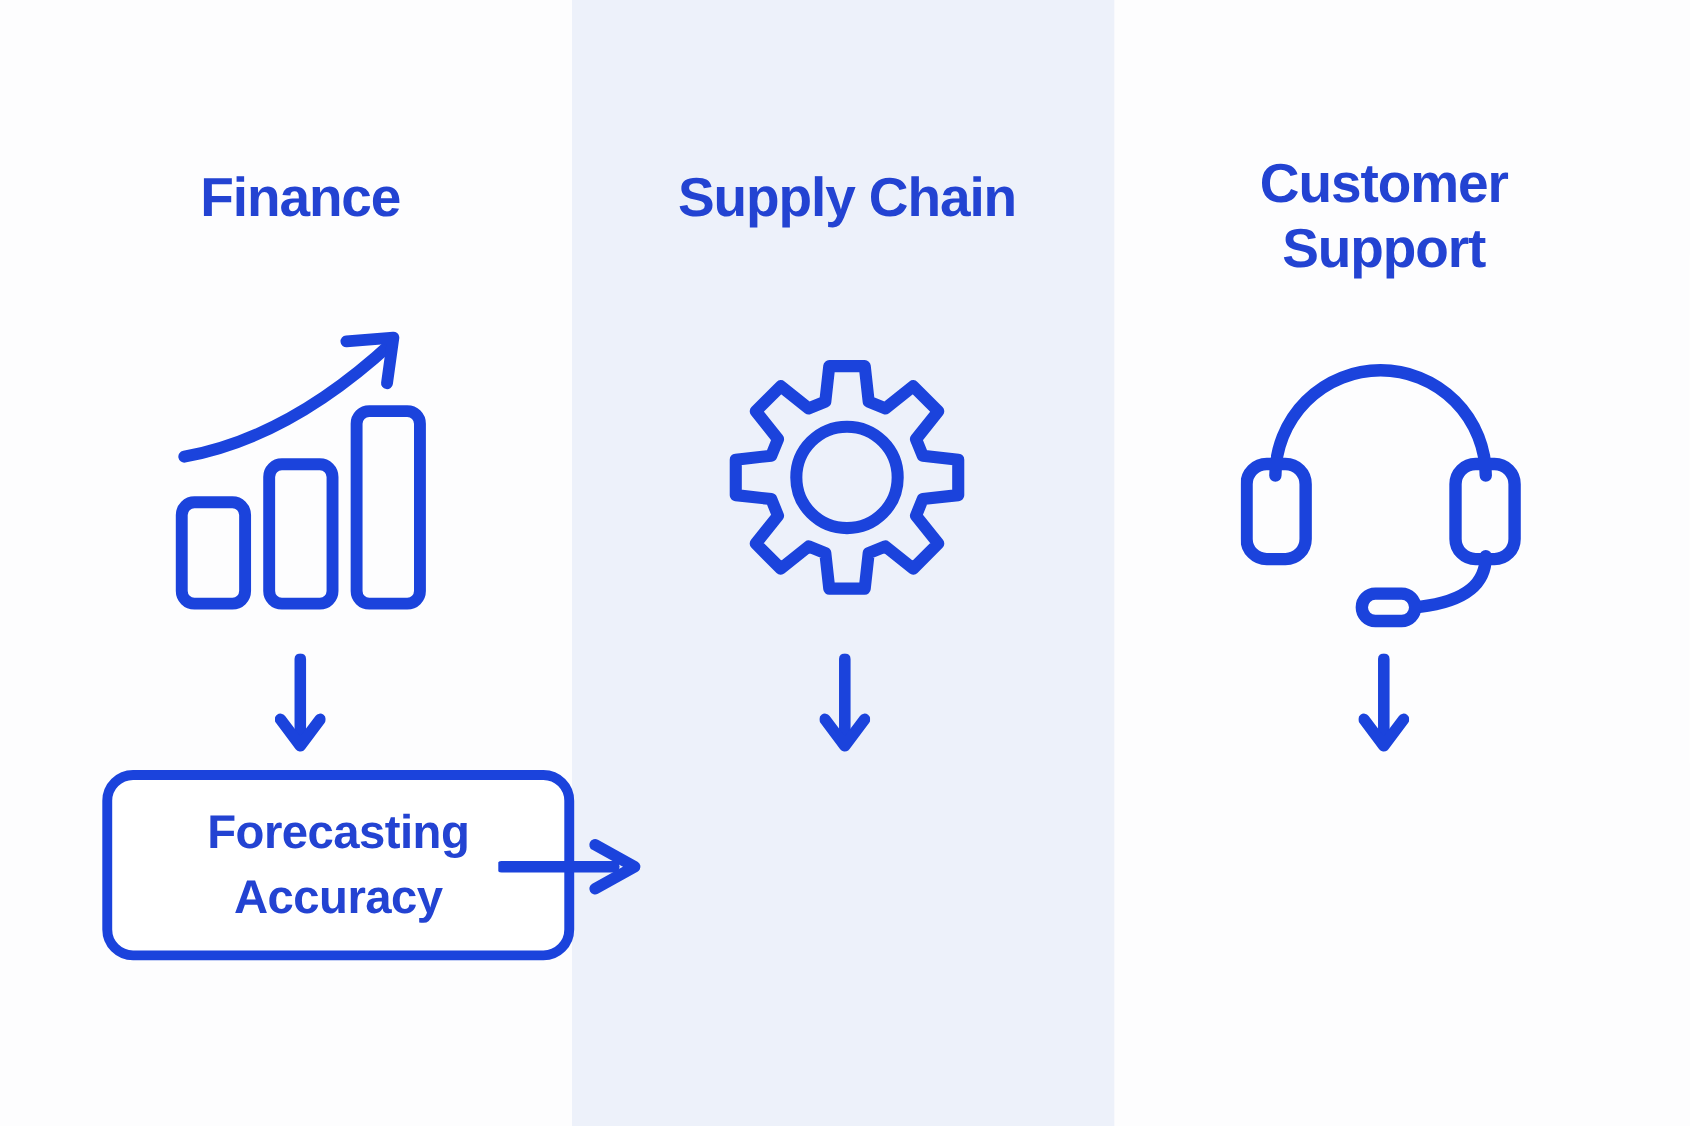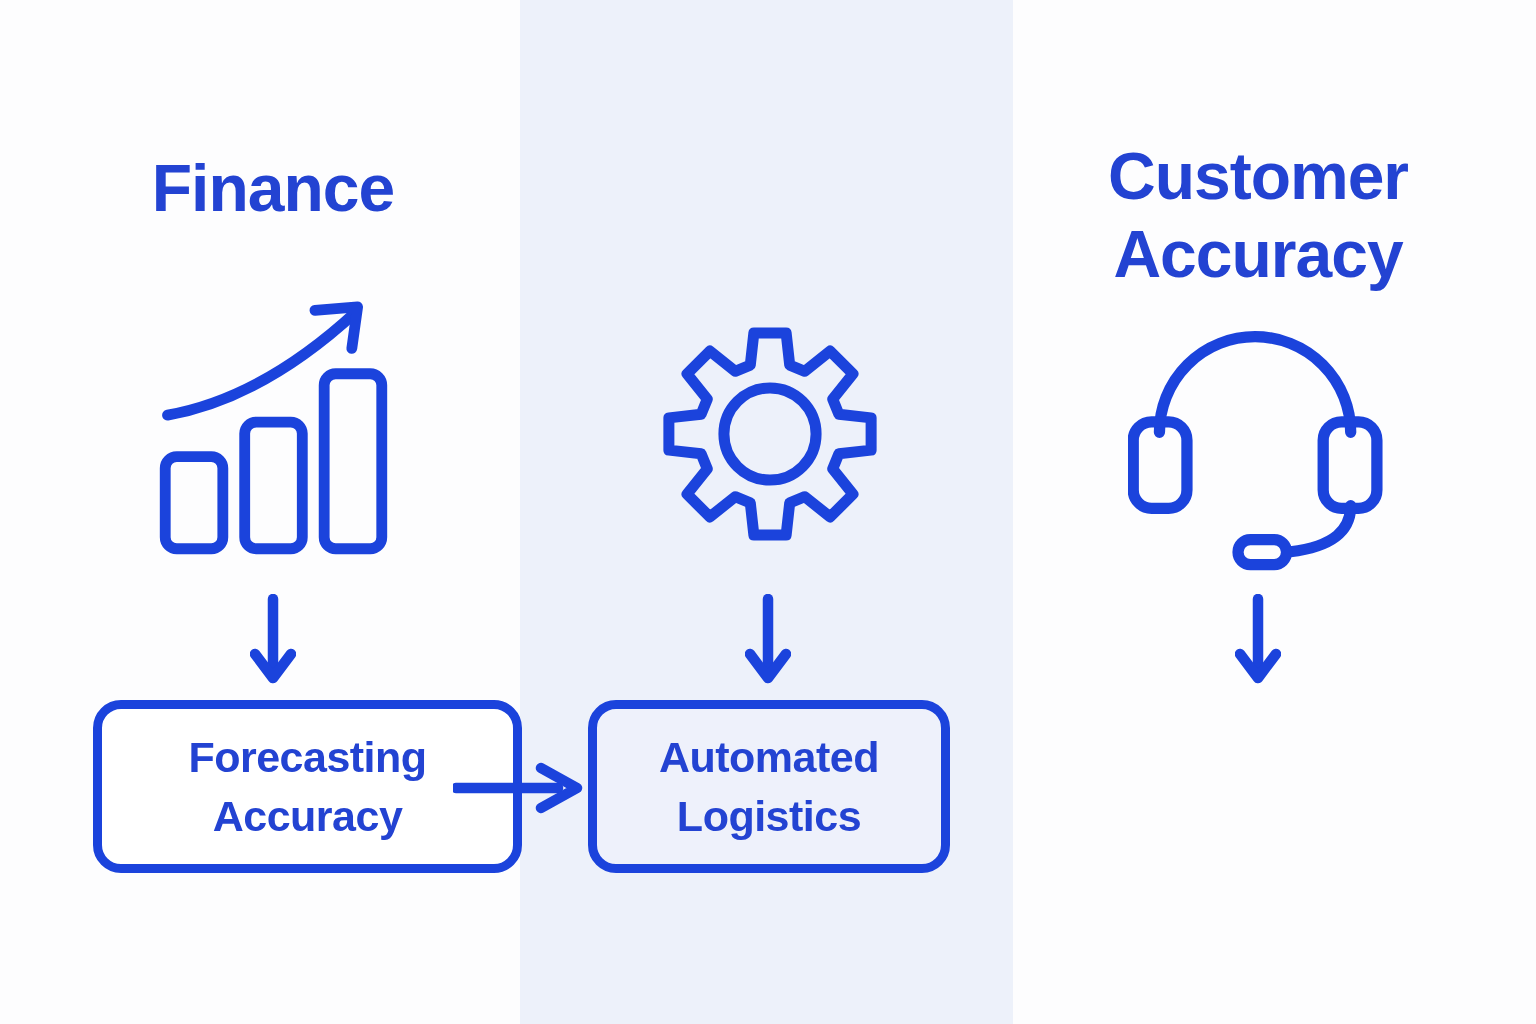--- a/index.html
+++ b/index.html
@@ -20,21 +20,21 @@
     left: 520px;
     top: 0;
     width: 493px;
     height: 1024px;
     background: #edf1fa;
   }
   .col-title {
     position: absolute;
     text-align: center;
     font-weight: bold;
-    font-size: 66px;
+    font-size: 50px;
     line-height: 1.18;
     letter-spacing: -1px;
     color: #2343d2;
   }
   #title-finance   { left: 63px;   top: 150px; width: 420px; }
   #title-supply    { left: 510px;  top: 150px; width: 520px; }
   #title-customer  { left: 1048px; top: 138px; width: 420px; }
 
   .icon-svg { position: absolute; }
   #icon-finance  { left: 156px;  top: 300px; }
@@ -76,21 +76,22 @@
   }
 </style>
 </head>
 <body>
 
 <div class="canvas">
 
   <div class="band"></div>
 
   <div class="col-title" id="title-finance">Finance</div>
-  <div class="col-title" id="title-customer">Customer Accuracy</div>
+  <div class="col-title" id="title-supply">Supply Chain</div>
+  <div class="col-title" id="title-customer">Customer Support</div>
 
   <svg class="icon-svg" id="icon-finance" width="235" height="258" viewBox="0 0 100 112">
     <rect class="stroke" x="3" y="68" width="25" height="40" rx="5" stroke-width="4.7"></rect>
     <rect class="stroke" x="37.5" y="53" width="25" height="55" rx="5" stroke-width="4.7"></rect>
     <rect class="stroke" x="72" y="32" width="25" height="76" rx="5" stroke-width="4.7"></rect>
     <path class="stroke" d="M 4,50 C 32,45 60,29 86,5" stroke-width="4.7"></path>
     <path class="stroke" d="M 68,4.5 L 86.5,3 L 84,21" stroke-width="4.7"></path>
   </svg>
 
   <svg class="icon-svg" id="icon-gear" width="256" height="256" viewBox="0 0 100 100">
@@ -122,22 +123,19 @@
     <path class="stroke" d="M 5,60 L 23,84 L 41,60" stroke-width="10.5"></path>
   </svg>
   <svg class="down-arrow" id="down-arrow-customer" width="46" height="90" viewBox="0 0 46 90">
     <path class="stroke" d="M 23,5 L 23,70" stroke-width="10.5"></path>
     <path class="stroke" d="M 5,60 L 23,84 L 41,60" stroke-width="10.5"></path>
   </svg>
 
   <div class="flow-box" id="box-finance">
     <span>Forecasting Accuracy</span>
   </div>
-  <div class="flow-box" id="box-supply">
-    <span>Automated Logistics</span>
-  </div>
 
   <svg id="h-arrow" width="132" height="58" viewBox="0 0 132 58">
     <path class="stroke" d="M 3,29 L 105,29" stroke-width="10.5"></path>
     <path class="stroke" d="M 88,9 L 124,29 L 88,49" stroke-width="10.5"></path>
   </svg>
 
 </div>
 
 </body></html>

